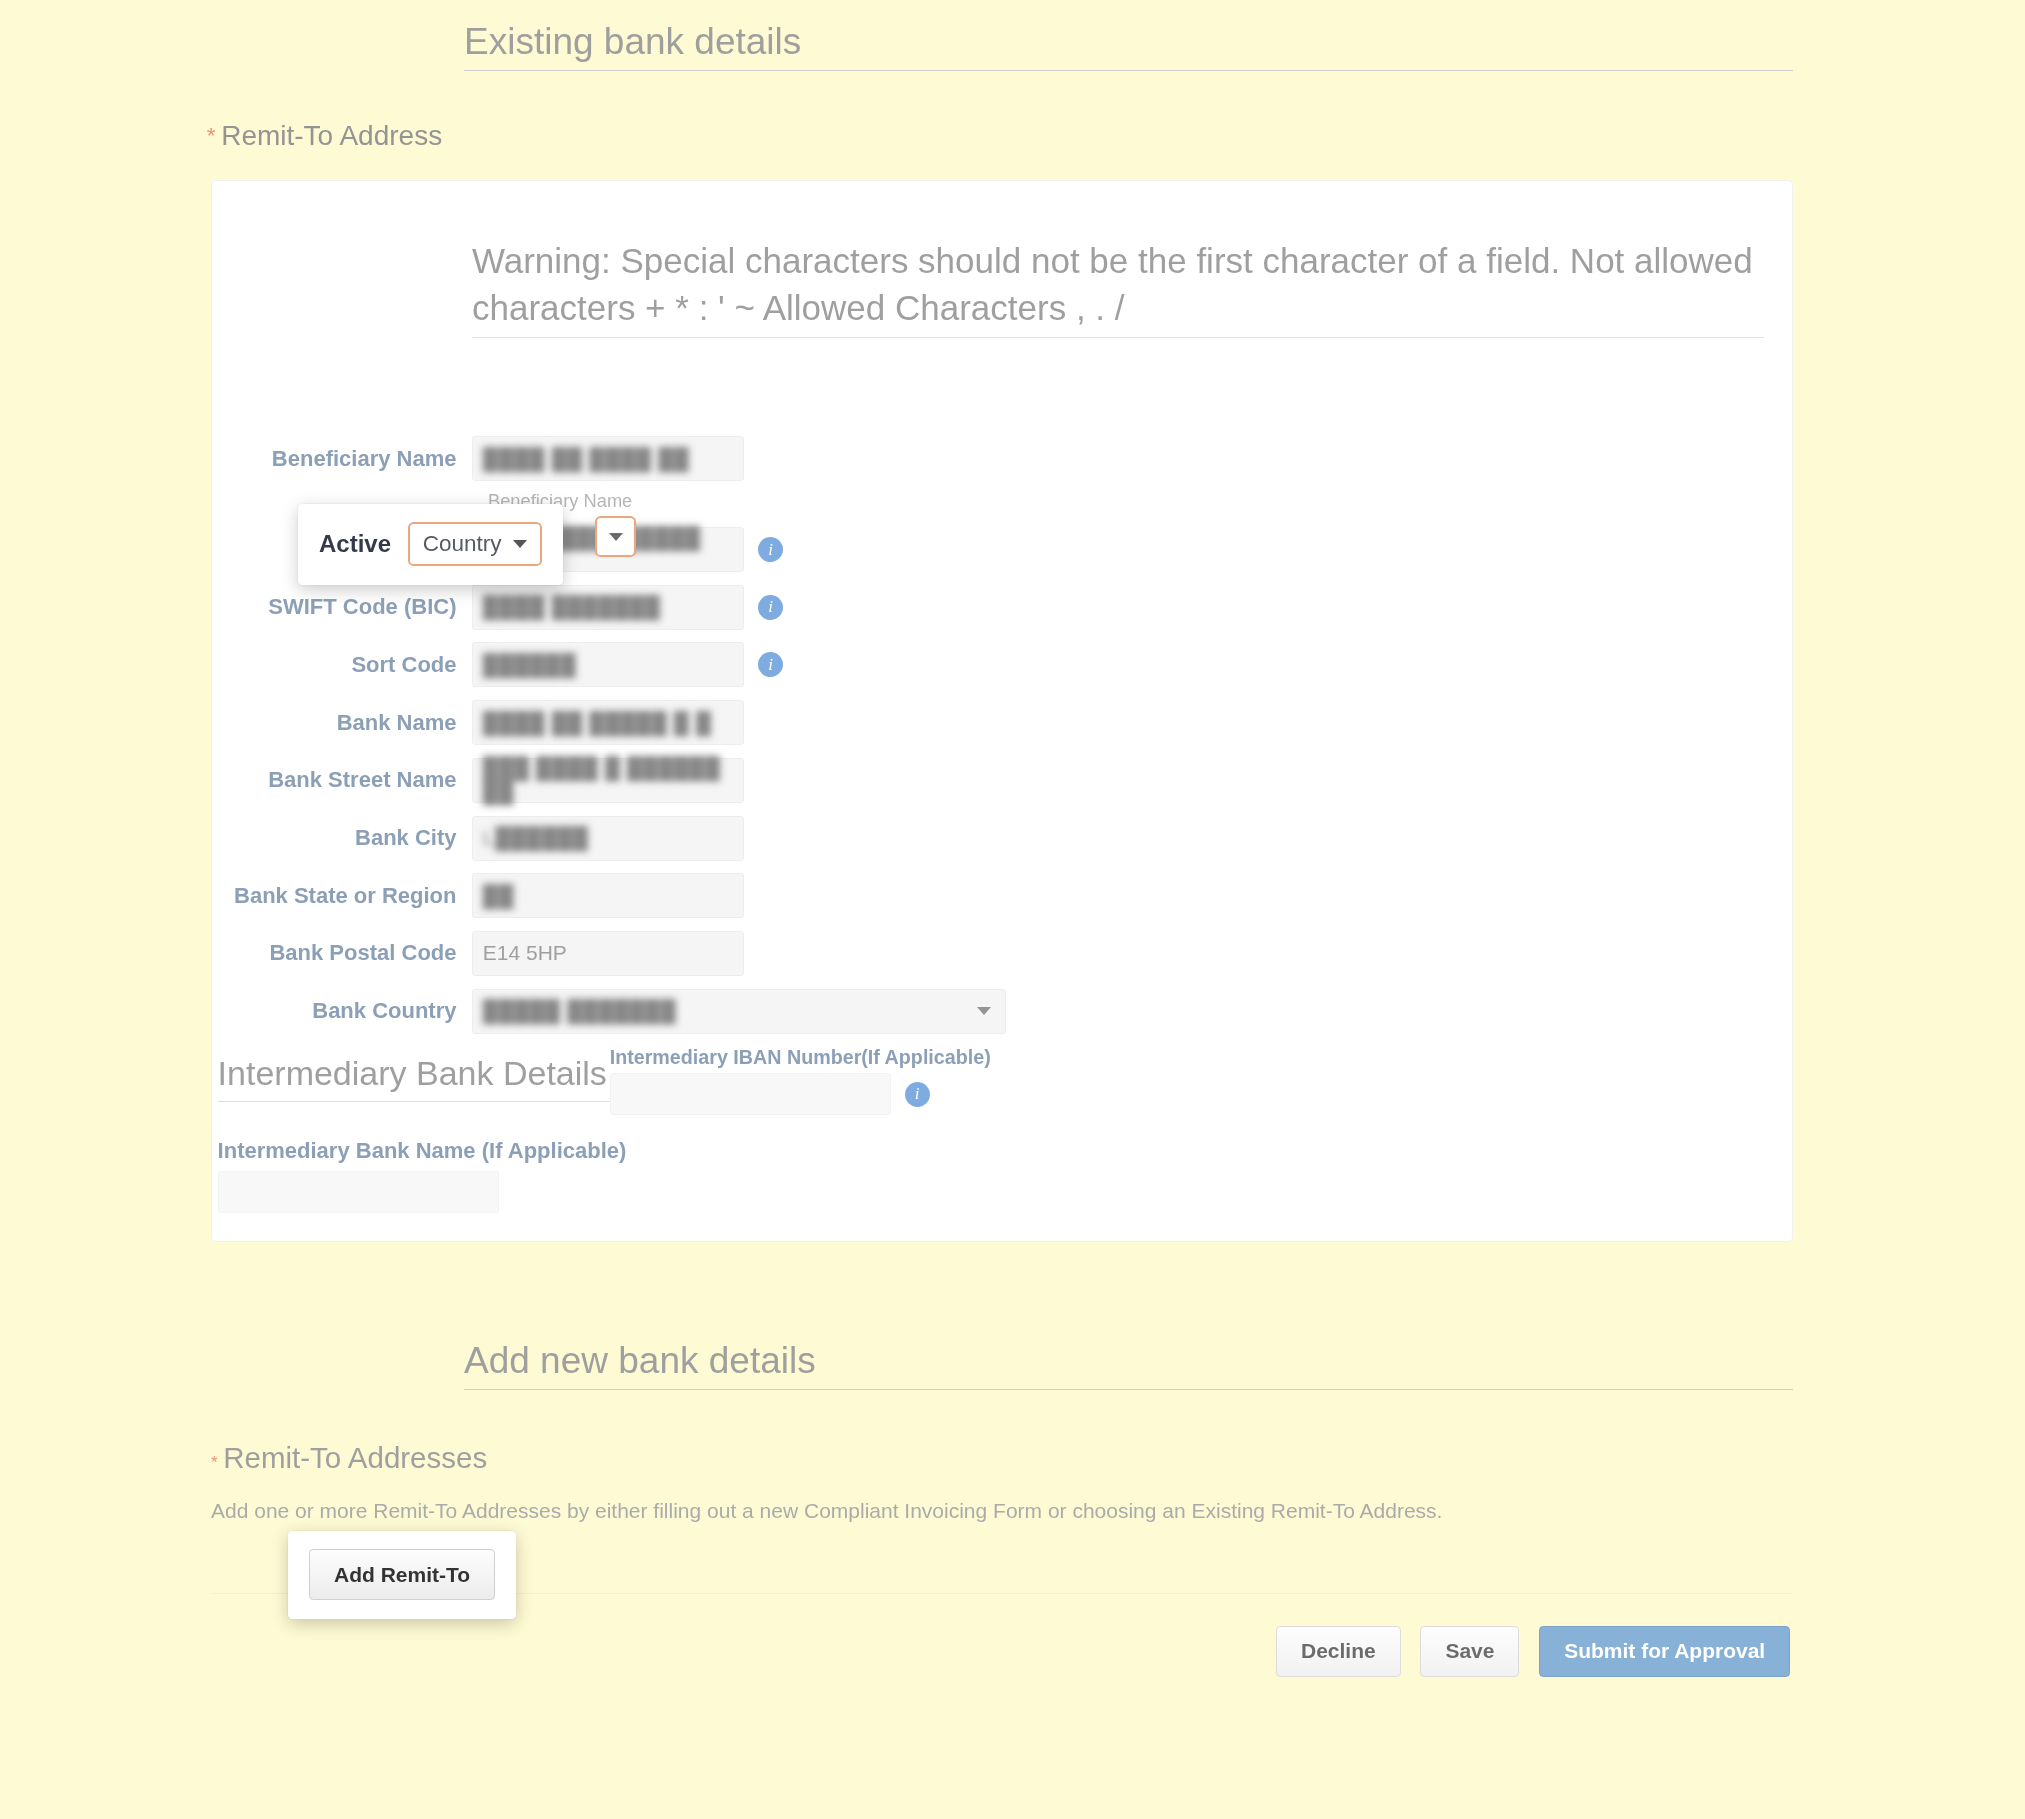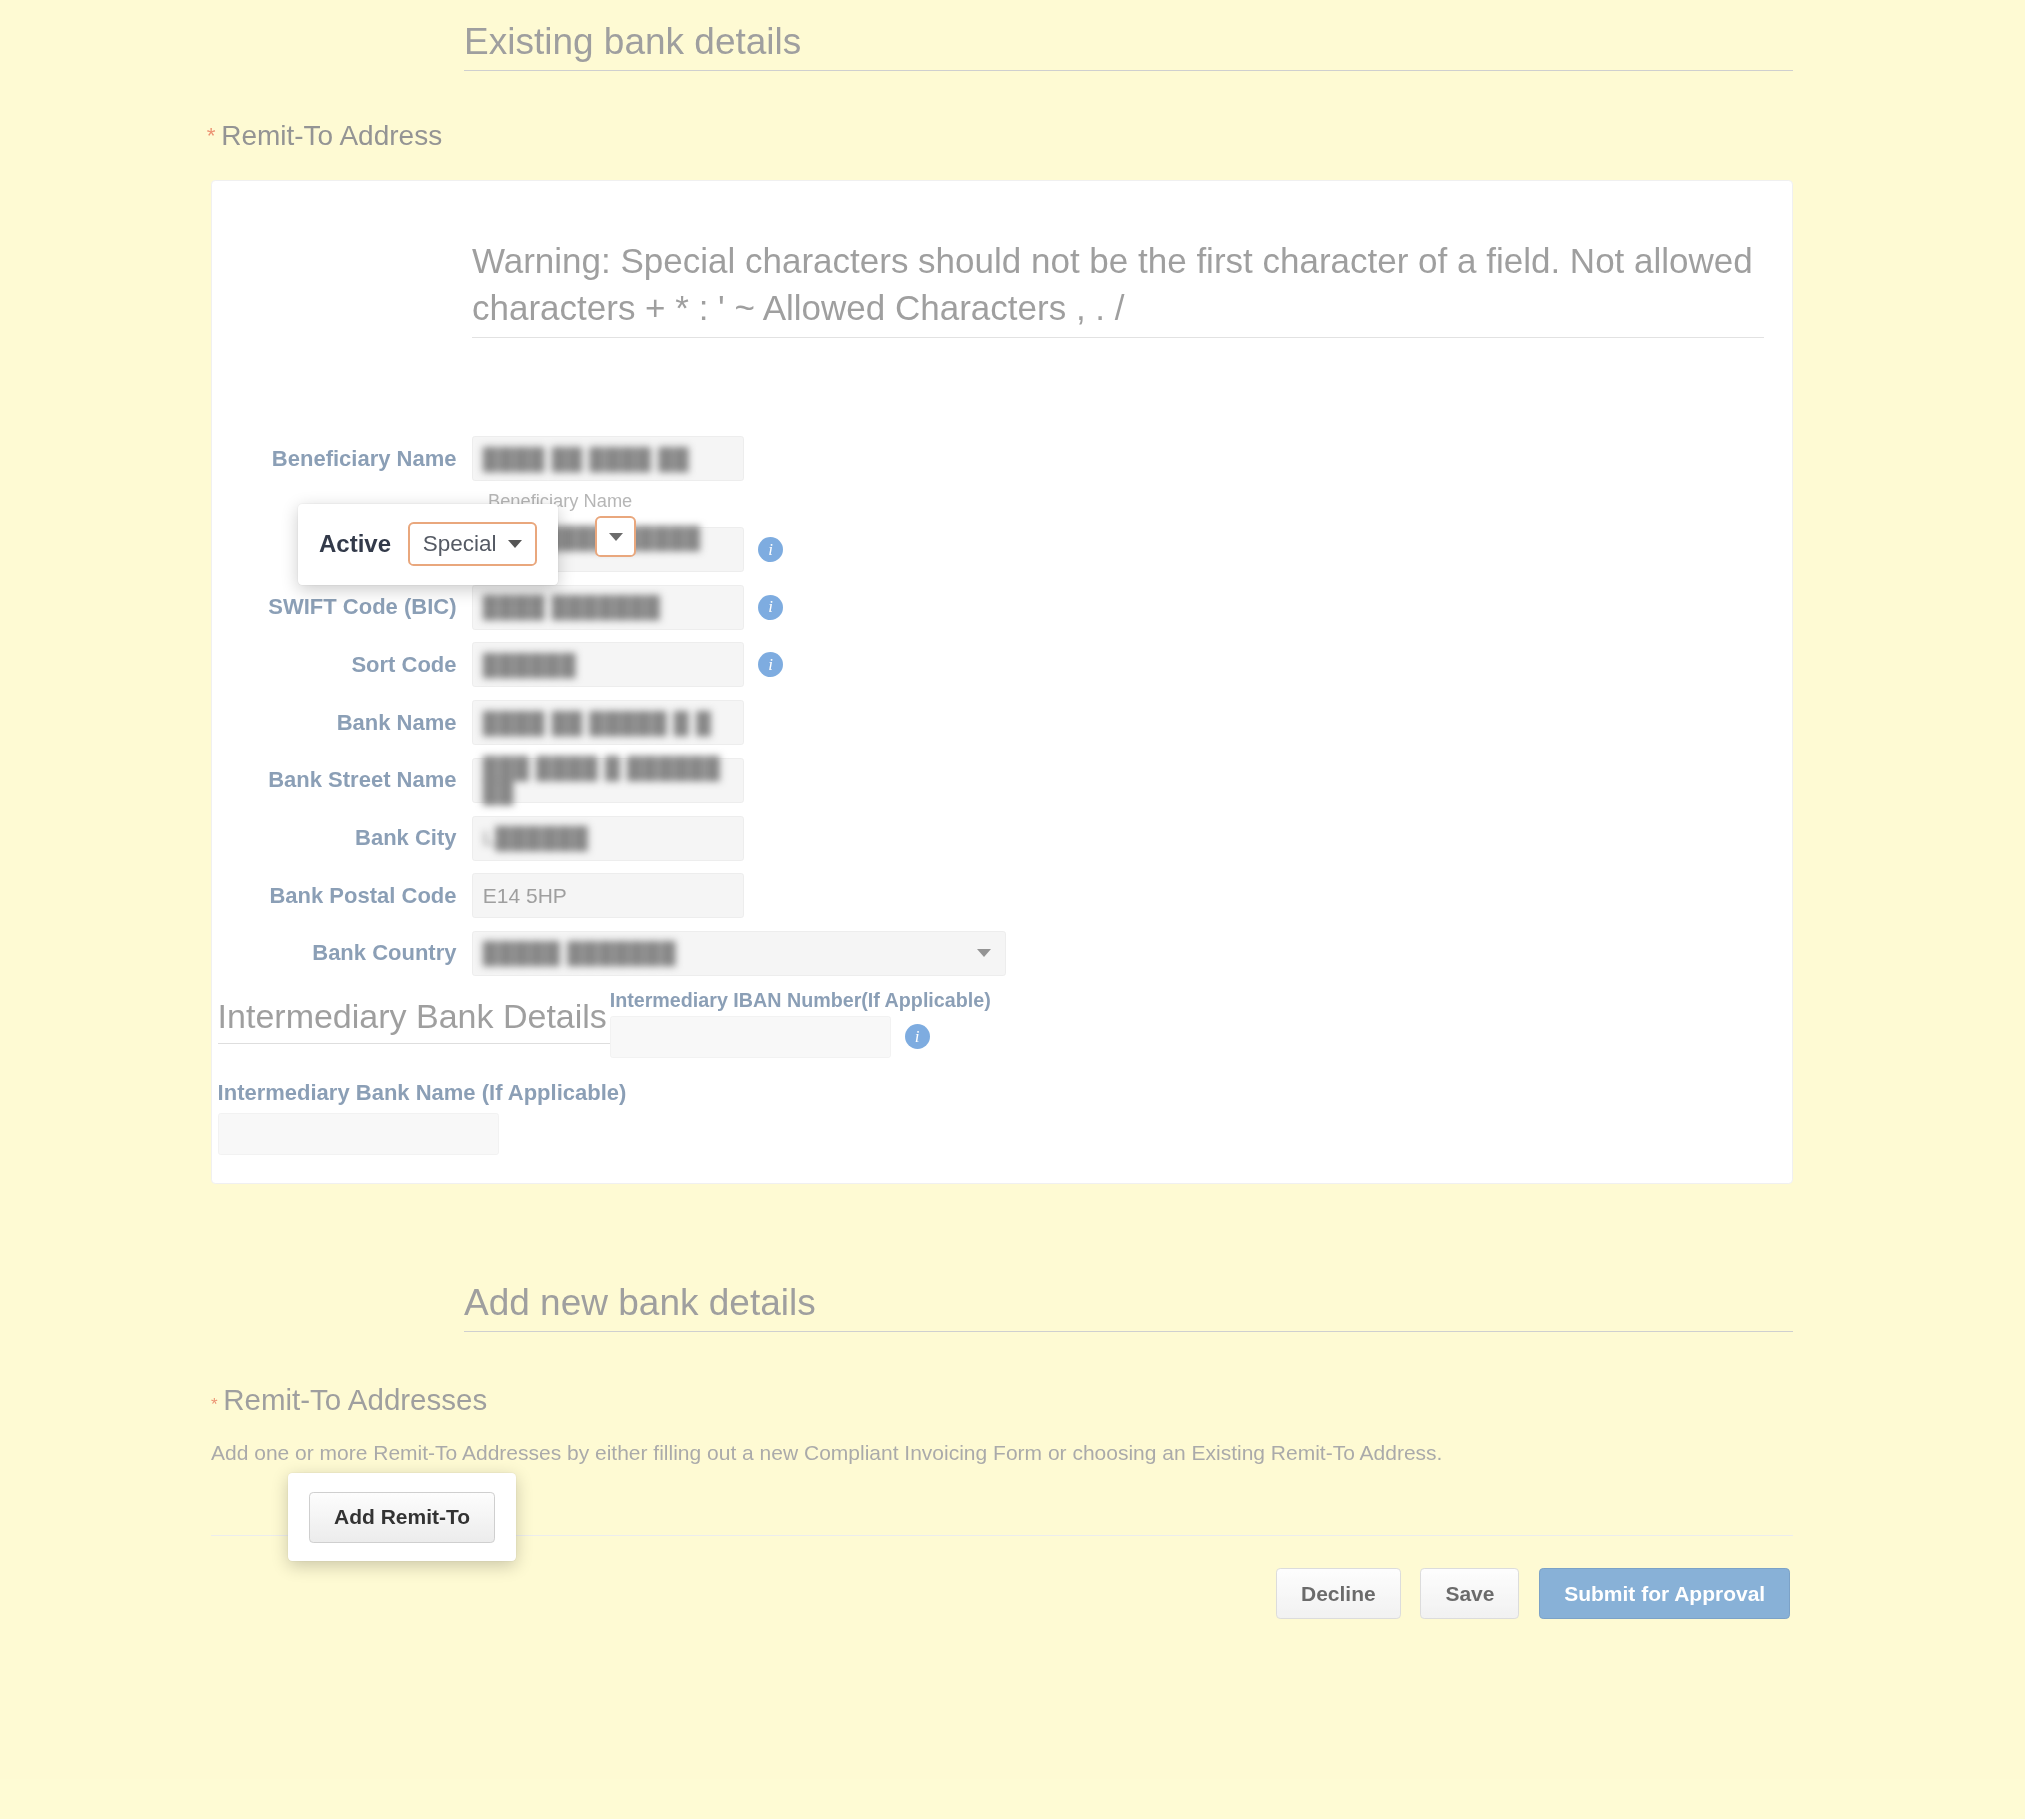--- a/index.html
+++ b/index.html
@@ -243,21 +243,21 @@
         <div class="warning">Warning: Special characters should not be the first character of a field. Not allowed characters + * : ' ~ Allowed Characters , . /</div>
       </div>
 
       <div class="orange-badge">
         <span class="chev"></span>
       </div>
 
       <div class="active-pop">
         <span class="active-label">Active</span>
         <div class="inactive-select">
-          <span>Special</span>
+          <span>Country</span>
           <span class="chev"></span>
         </div>
       </div>
 
       <div class="form-rows">
 
         <div class="form-row">
           <div class="f-label">Beneficiary Name</div>
           <div class="f-input">
               <span class="blur">████ ██ ████ ██</span>
@@ -303,20 +303,26 @@
             </div>
         </div>
 
         <div class="form-row">
           <div class="f-label">Bank City</div>
           <div class="f-input">
               <span class="blur">L██████</span>
             </div>
         </div>
 
+        <div class="form-row">
+          <div class="f-label">Bank State or Region</div>
+          <div class="f-input">
+              <span class="blur">██</span>
+            </div>
+        </div>
 
         <div class="form-row">
           <div class="f-label">Bank Postal Code</div>
           <div class="f-input">
               <span>E14 5HP</span>
             </div>
         </div>
 
         <div class="form-row">
           <div class="f-label">Bank Country</div>

